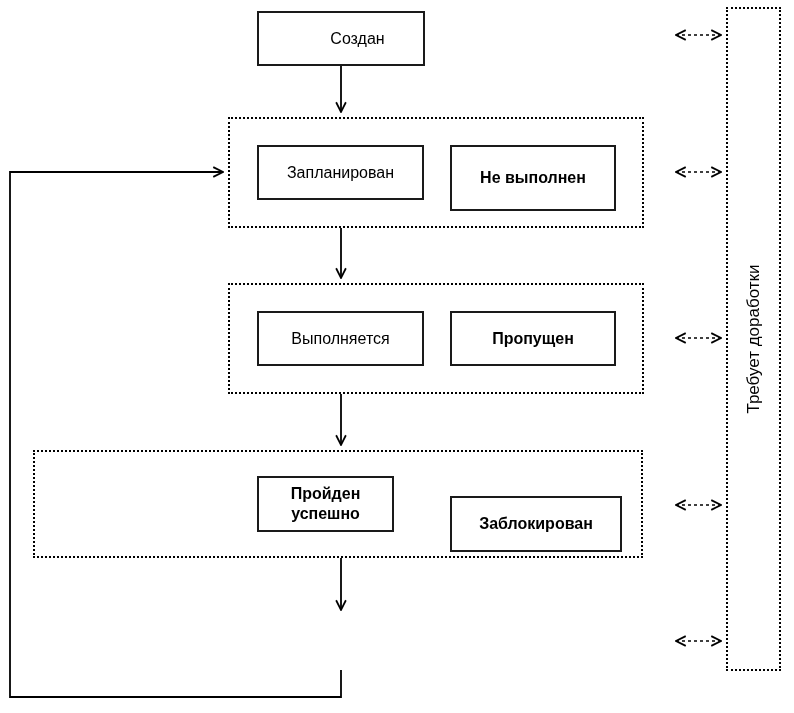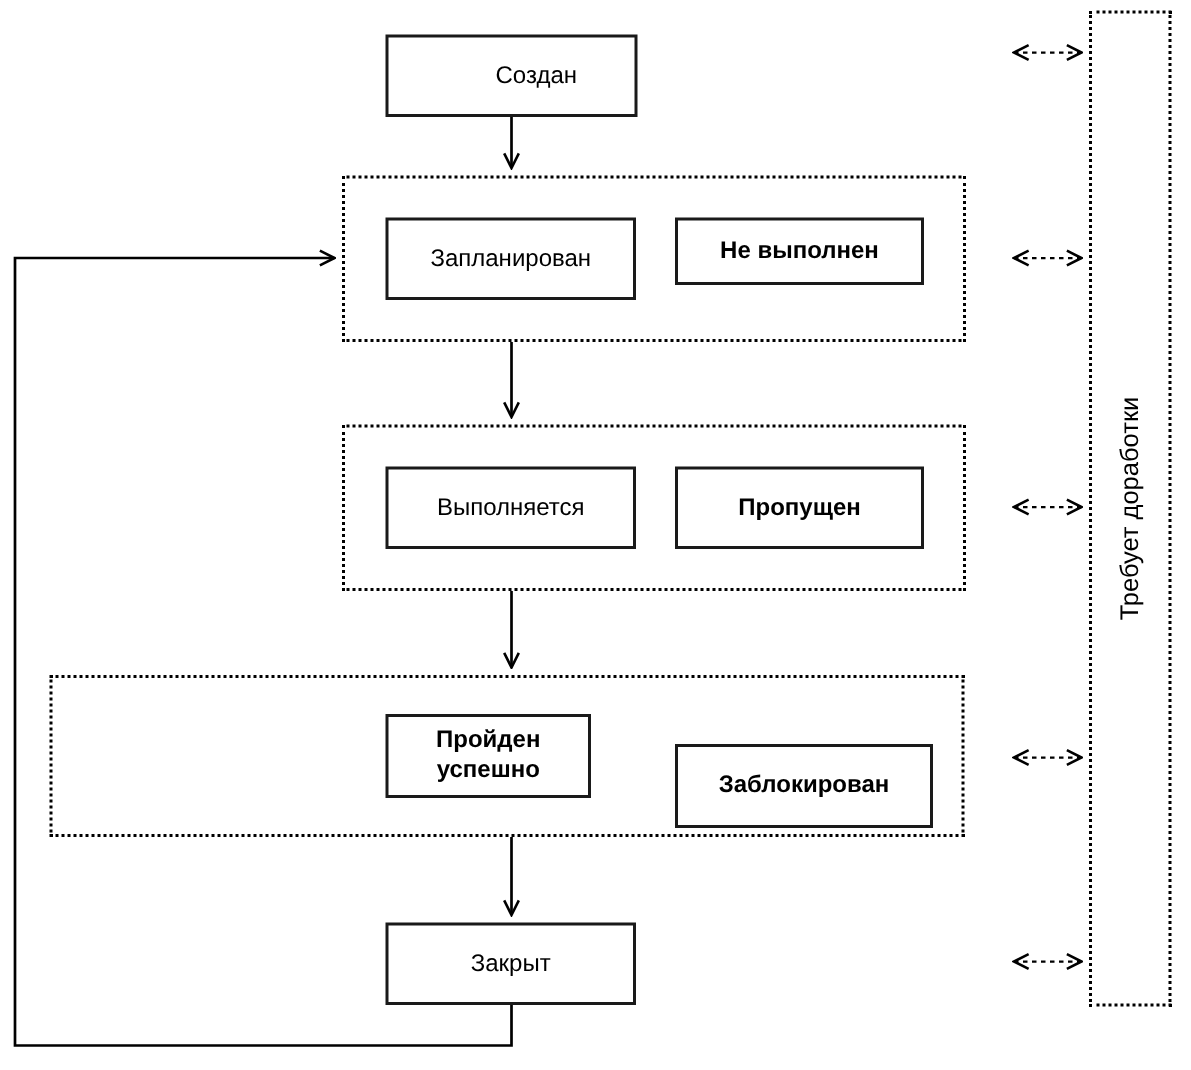--- a/index.html
+++ b/index.html
@@ -81,46 +81,43 @@
     <path d="M676,172 H721" fill="none" stroke="#000000" stroke-width="1.5" stroke-dasharray="3 3" marker-start="url(#ah)" marker-end="url(#ah)"></path>
     <path d="M676,338 H721" fill="none" stroke="#000000" stroke-width="1.5" stroke-dasharray="3 3" marker-start="url(#ah)" marker-end="url(#ah)"></path>
     <path d="M676,505 H721" fill="none" stroke="#000000" stroke-width="1.5" stroke-dasharray="3 3" marker-start="url(#ah)" marker-end="url(#ah)"></path>
     <path d="M676,641 H721" fill="none" stroke="#000000" stroke-width="1.5" stroke-dasharray="3 3" marker-start="url(#ah)" marker-end="url(#ah)"></path>
   </svg>
 
   <div class="group" style="left:228px; top:117px; width:416px; height:111px;"></div>
   <div class="group" style="left:228px; top:283px; width:416px; height:111px;"></div>
   <div class="group" style="left:33px; top:450px; width:610px; height:108px;"></div>
 
-  <div class="node" style="left:257px; top:23px; width:168px; height:55px;padding-left:41px;">
+  <div class="node" style="left:257px; top:11px; width:168px; height:55px;padding-left:41px;">
     <span>Создан</span>
   </div>
 
   <div class="node" style="left:257px; top:145px; width:167px; height:55px;">
     <span>Запланирован</span>
   </div>
-  <div class="node bold" style="left:450px; top:145px; width:166px; height:45px;">
+  <div class="node bold" style="left:450px; top:145px; width:166px; height:66px;">
     <span>Не выполнен</span>
   </div>
 
   <div class="node bold" style="left:450px; top:311px; width:166px; height:55px;">
     <span>Пропущен</span>
   </div>
   <div class="node" style="left:257px; top:311px; width:167px; height:55px;">
     <span>Выполняется</span>
   </div>
 
   <div class="node bold" style="left:257px; top:476px; width:137px; height:56px; padding:2px 28px;">
     <span>Пройден успешно</span>
   </div>
   <div class="node bold" style="left:450px; top:476px; width:172px; height:56px;margin-top:20px;">
     <span>Заблокирован</span>
   </div>
 
-  <div class="node" style="left:257px; top:615px; width:167px; height:55px;">
-    <span>Закрыт</span>
-  </div>
 
   <div class="side-panel" style="left:726px; top:7px; width:55px; height:664px;">
     <span class="vtext">Требует доработки</span>
   </div>
 
 </div>
 
 </body></html>

